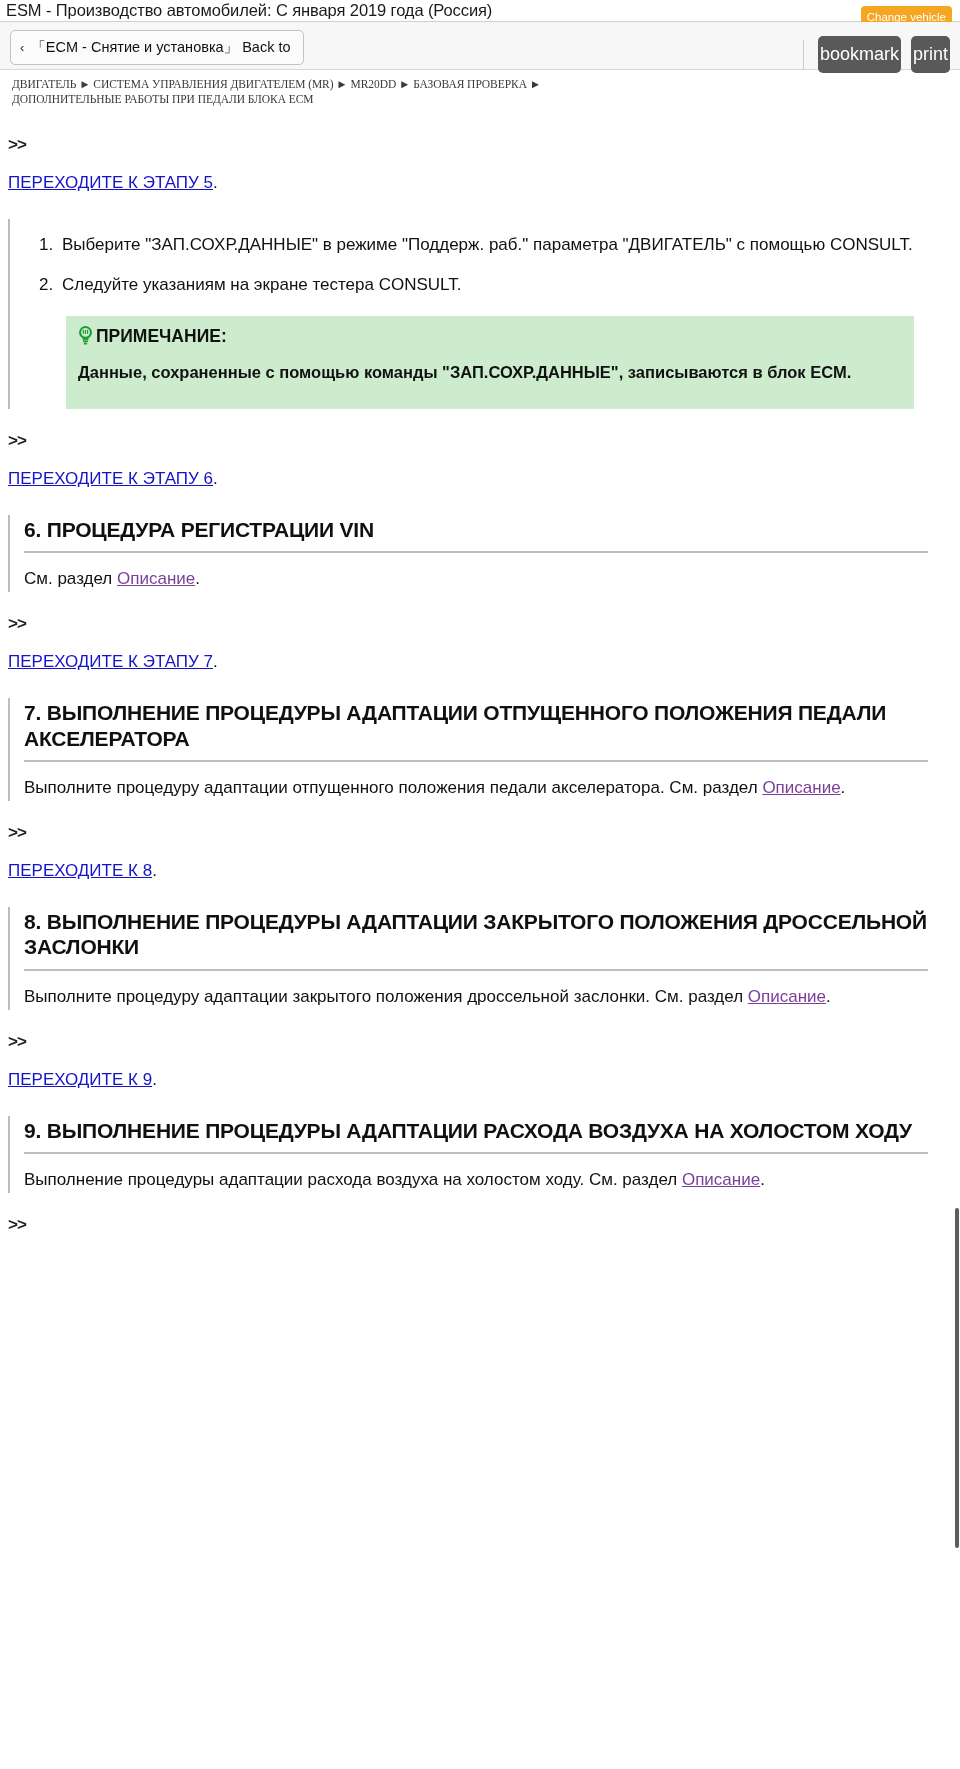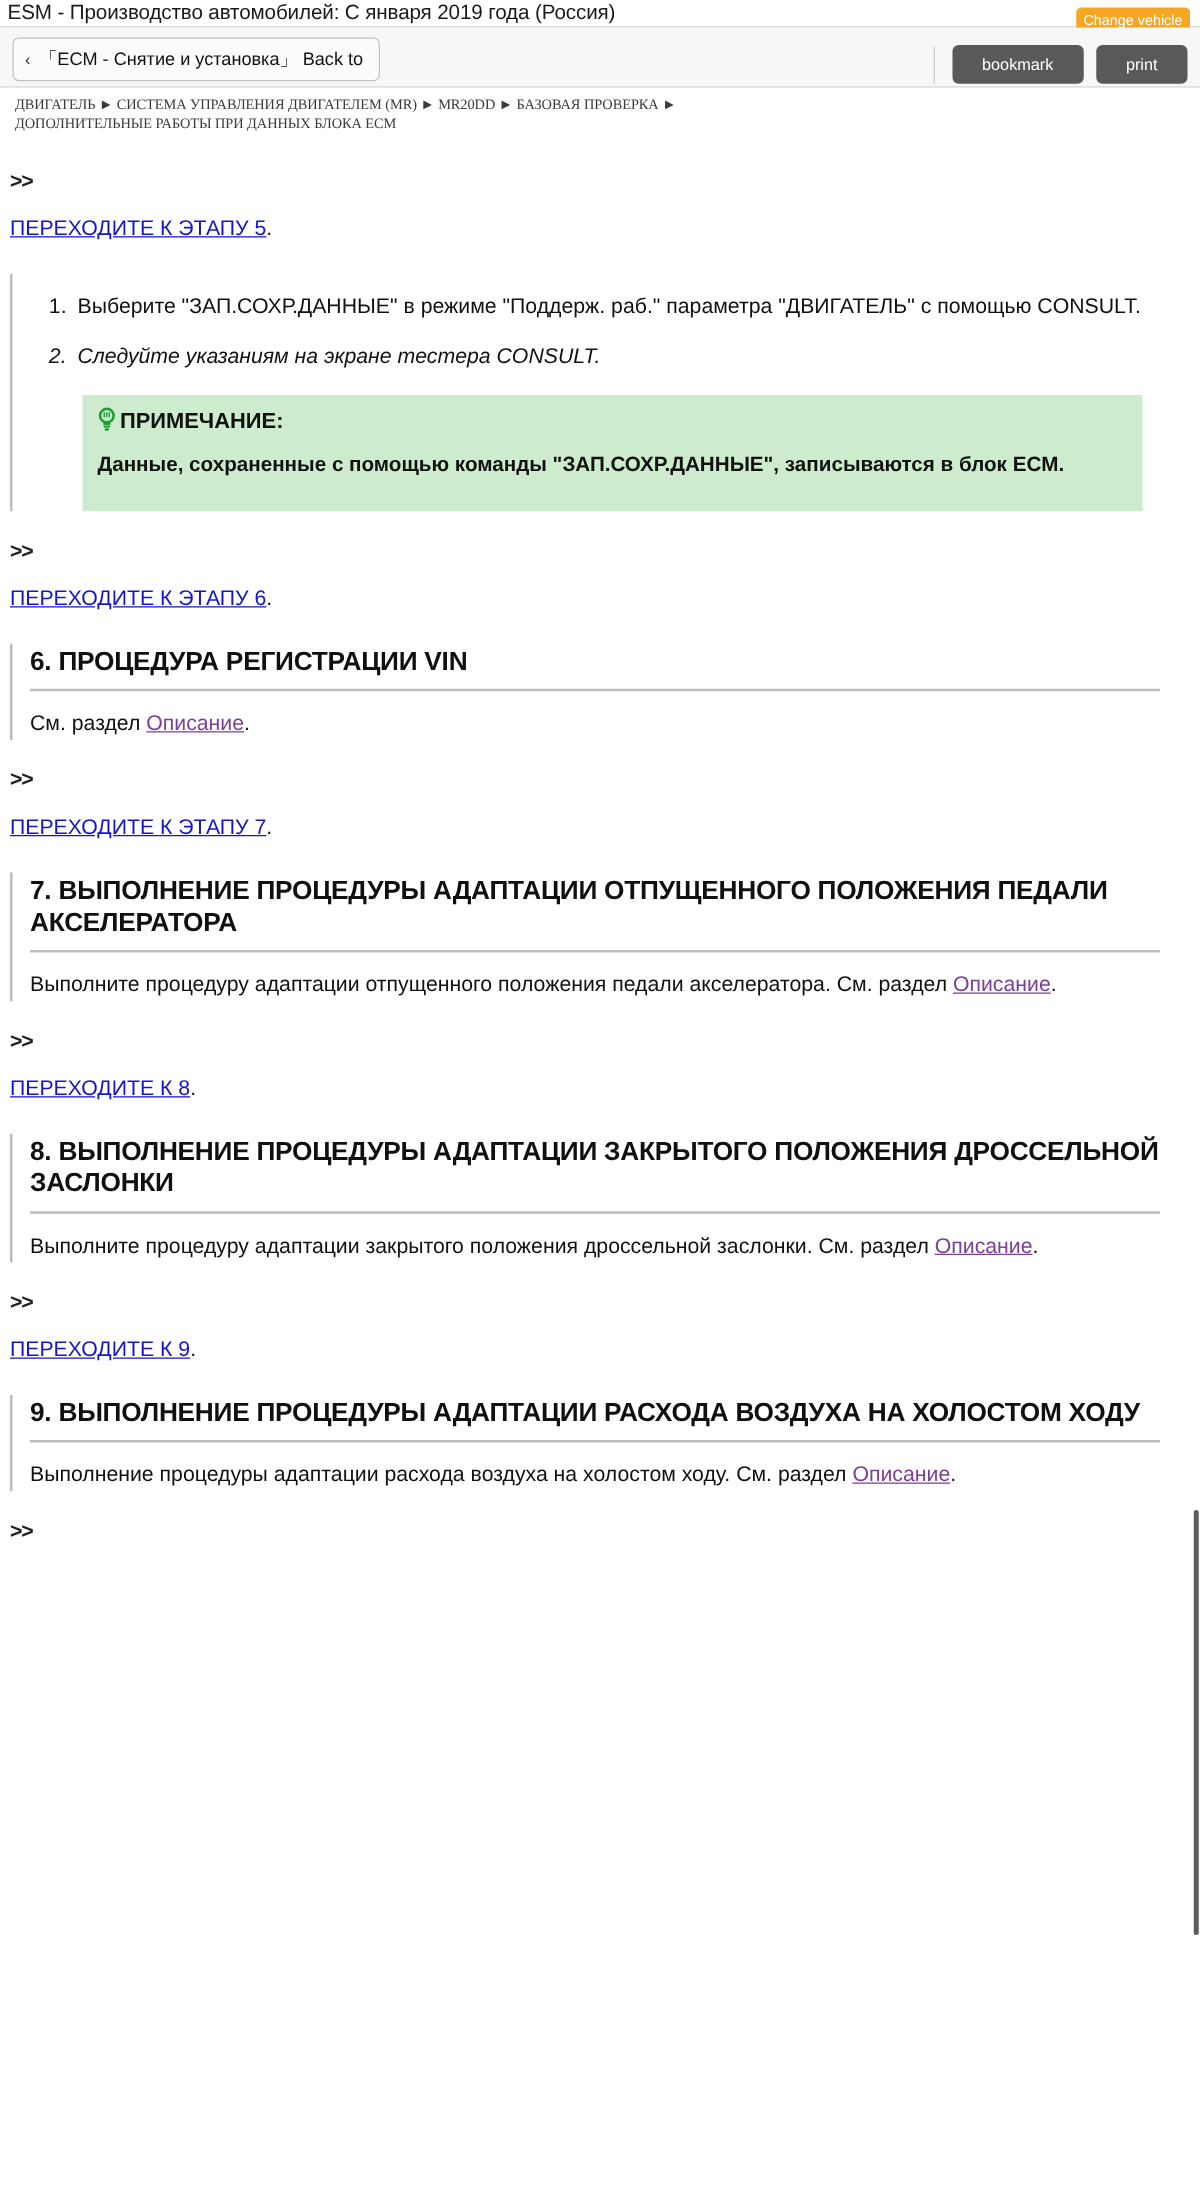--- a/index.html
+++ b/index.html
@@ -85,22 +85,22 @@
     width: 1px;
     height: 30px;
     background: #cccccc;
     margin-right: 4px;
   }
   .tool-btn {
     background: #595959;
     color: #ffffff;
     border: none;
     border-radius: 5px;
-    padding: 8px 24px;
-    font-size: 13px;
+    padding: 8px 2px;
+    font-size: 18px;
     cursor: pointer;
     font-family: "Liberation Sans", sans-serif;
   }
 
   
   .breadcrumb {
     padding: 7px 10px 6px 12px;
     font-size: 11.5px;
     color: #3a3a3a;
     line-height: 1.32;
@@ -173,21 +173,21 @@
   }
   .section-body p { margin: 0; }
 
   ol.steps {
     margin: 0;
     padding: 0 0 0 34px;
     font-size: 17px;
     line-height: 1.42;
   }
   ol.steps li { margin-bottom: 16px; padding-left: 4px; }
-  ol.steps li:last-child { margin-bottom: 16px; font-style: italic; }
+  ol.steps li:last-child { margin-bottom: 16px; }
 
   .desc-link {
     color: #7b3f98;
     text-decoration: underline;
     cursor: pointer;
   }
 
   
   .note-box {
     background: #cceccd;
@@ -246,21 +246,21 @@
   </button>
   <div class="toolbar-right">
     <div class="toolbar-sep"></div>
     <button class="tool-btn">bookmark</button>
     <button class="tool-btn">print</button>
   </div>
 </div>
 
 <div class="breadcrumb">
   <div>ДВИГАТЕЛЬ ► СИСТЕМА УПРАВЛЕНИЯ ДВИГАТЕЛЕМ (MR) ► MR20DD ► БАЗОВАЯ ПРОВЕРКА ►</div>
-  <div>ДОПОЛНИТЕЛЬНЫЕ РАБОТЫ ПРИ ДАННЫХ БЛОКА ECM</div>
+  <div>ДОПОЛНИТЕЛЬНЫЕ РАБОТЫ ПРИ ПЕДАЛИ БЛОКА ECM</div>
 </div>
 
 <div class="content">
 
 
   <div class="body-pad">
 
     <div class="arrow-mark">&gt;&gt;</div>
     <div class="goto-line">
       <a class="goto-link" href="#">ПЕРЕХОДИТЕ К ЭТАПУ 5</a><span>.</span>

